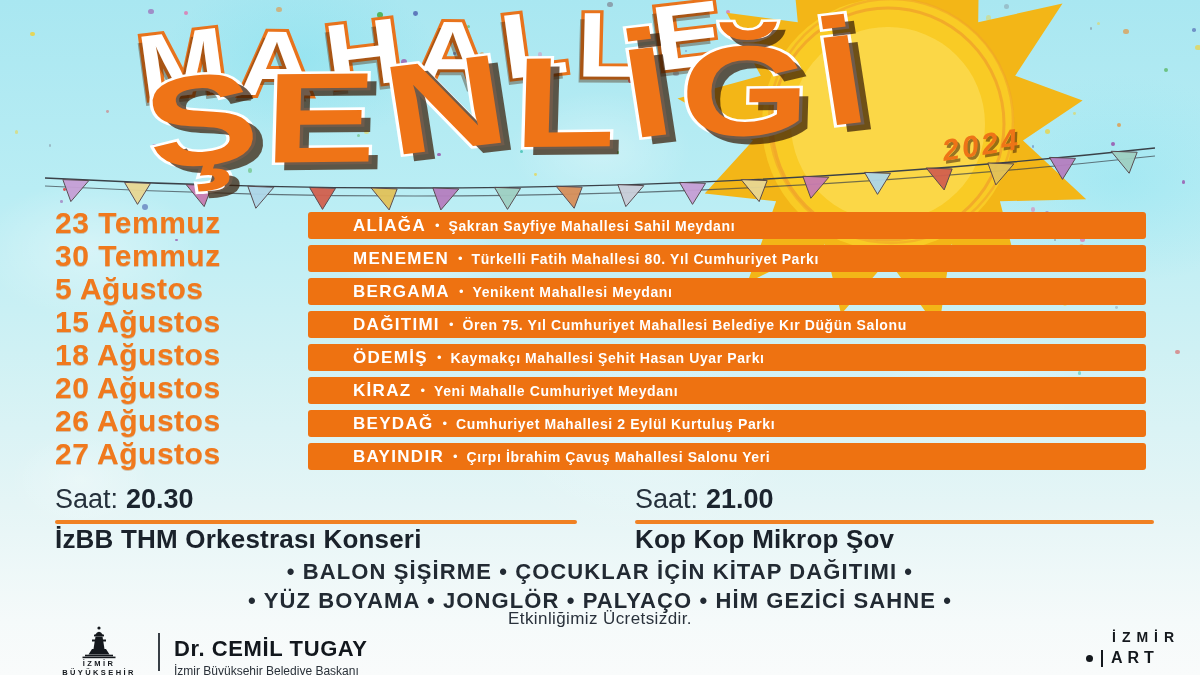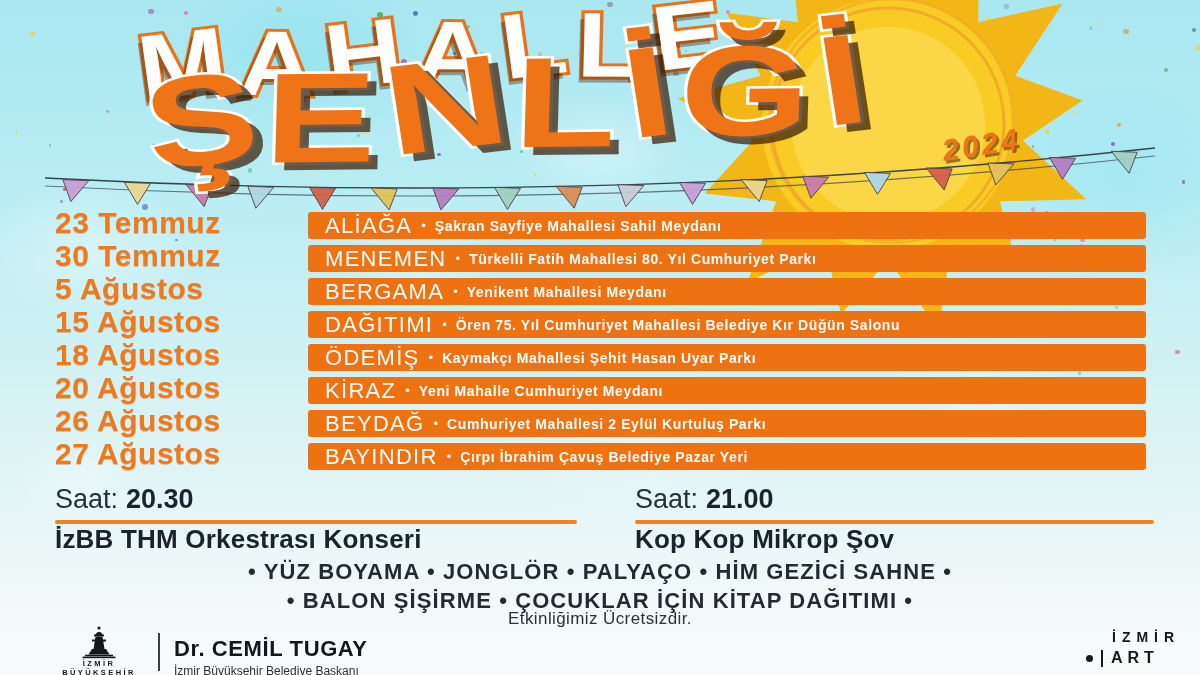--- a/index.html
+++ b/index.html
@@ -53,21 +53,21 @@
   .sdate{
     position:absolute;left:55px;top:-3px;line-height:33px;
     font-size:30px;font-weight:800;color:#f0791d;letter-spacing:.5px;white-space:nowrap;
     text-shadow:0 1px 0 rgba(175,80,10,.30);
   }
   .sbar{
     position:absolute;left:308px;top:3px;width:838px;height:27px;
     background:#ee7211;border-radius:3px;display:flex;align-items:center;
     padding-left:17px;box-sizing:border-box;color:#ffffff;white-space:nowrap;overflow:hidden;
   }
-  .scity{font-size:22px;font-weight:400;letter-spacing:1.3px;}
+  .scity{font-size:17px;font-weight:700;letter-spacing:1.3px;margin-left:28px;}
   .sdot{margin:0 9px;font-size:13px;}
   .svenue{font-size:14px;font-weight:600;letter-spacing:.6px;}
 
   .session{position:absolute;top:484px;}
   .session.left{left:55px;width:522px;}
   .session.right{left:635px;width:519px;}
   .saat-line{font-size:27px;color:#25303b;white-space:nowrap;}
   .saat-label{font-weight:500;}
   .saat-time{font-weight:800;margin-left:8px;color:#1b242e;}
   .saat-underline{height:4px;background:#f08123;margin-top:5px;border-radius:2px;}
@@ -288,43 +288,43 @@
           <span class="scity">BEYDAĞ</span>
           <span class="sdot">•</span>
           <span class="svenue">Cumhuriyet Mahallesi 2 Eylül Kurtuluş Parkı</span>
         </div>
       </div>
       <div class="srow">
         <div class="sdate">27 Ağustos</div>
         <div class="sbar">
           <span class="scity">BAYINDIR</span>
           <span class="sdot">•</span>
-          <span class="svenue">Çırpı İbrahim Çavuş Belediye Pazar Yeri</span>
+          <span class="svenue">Çırpı İbrahim Çavuş Mahallesi Salonu Yeri</span>
         </div>
       </div>
     </div>
 
   <div class="session left">
     <div class="saat-line">
       <span class="saat-label">Saat:</span><span class="saat-time">20.30</span>
     </div>
     <div class="saat-underline"></div>
     <div class="saat-event">İzBB THM Orkestrası Konseri</div>
   </div>
   <div class="session right">
     <div class="saat-line">
       <span class="saat-label">Saat:</span><span class="saat-time">21.00</span>
     </div>
     <div class="saat-underline"></div>
     <div class="saat-event">Kop Kop Mikrop Şov</div>
   </div>
 
   <div class="activities">
+    <div class="act-line">• BALON ŞİŞİRME • ÇOCUKLAR İÇİN KİTAP DAĞITIMI •</div>
     <div class="act-line">• YÜZ BOYAMA • JONGLÖR • PALYAÇO • HİM GEZİCİ SAHNE •</div>
-    <div class="act-line">• BALON ŞİŞİRME • ÇOCUKLAR İÇİN KİTAP DAĞITIMI •</div>
   </div>
   <div class="free-note">Etkinliğimiz Ücretsizdir.</div>
 
   <div class="muni-logo">
     <svg width="40" height="33" viewBox="0 0 40 33">
       <g fill="#14181d">
         <circle cx="20" cy="2" r="1.6"></circle>
         <path d="M16 9 Q20 2.5 24 9 Z"></path>
         <rect x="15" y="8.6" width="10" height="1.8"></rect>
         <path d="M16.5 10.4 L23.5 10.4 L25.5 23 L14.5 23 Z"></path>

